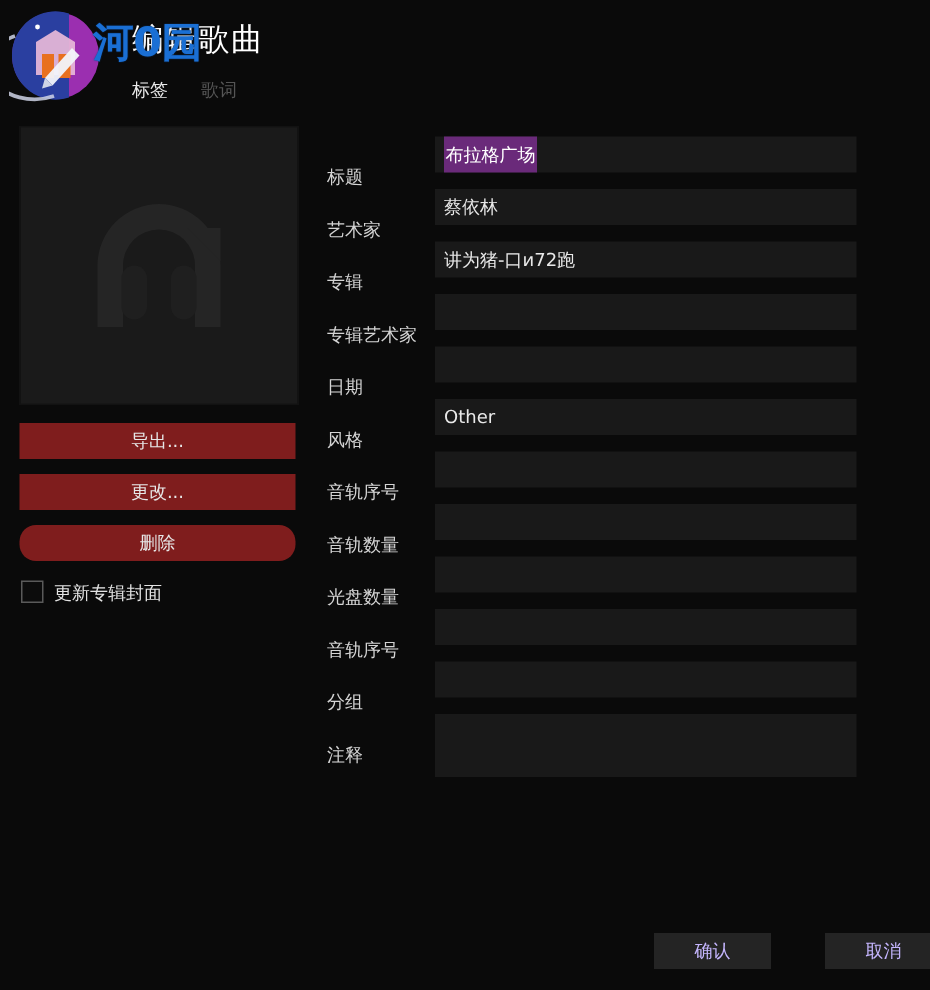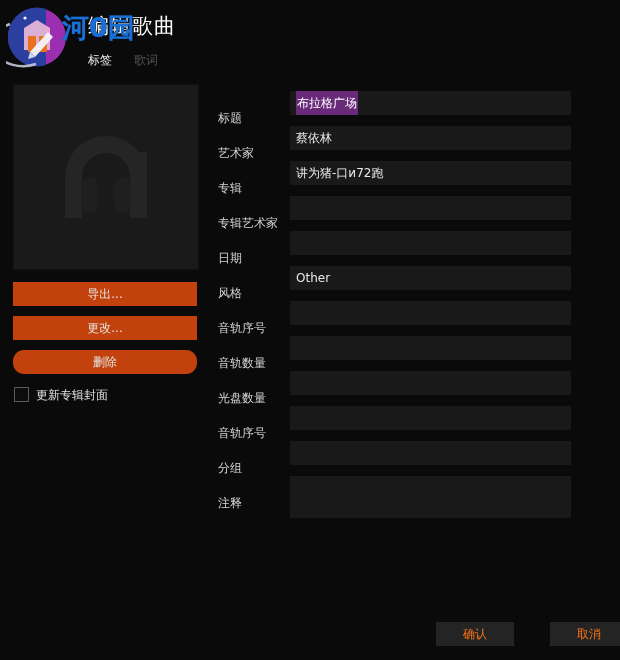--- a/index.html
+++ b/index.html
@@ -39,21 +39,21 @@
   }
 
   
   #art-box{
     position:absolute;left:13px;top:84px;width:184px;height:184px;
     background:#1a1a1a;border:1px solid #121212;
     display:flex;align-items:center;justify-content:center;
   }
   .side-btn{
     position:absolute;left:13px;width:184px;height:24px;
-    background:#c2410c;
+    background:#7f1d1d;
     color:#e6e6e6;font-size:12px;
     display:flex;align-items:center;justify-content:center;
     border:none;cursor:default;
     font-family:"DejaVu Sans","Liberation Sans",sans-serif;
   }
   #btn-export{top:282px;}
   #btn-change{top:316px;}
   #btn-delete{top:350px;border-radius:11px;}
   #chk-row{position:absolute;left:14px;top:387px;display:flex;align-items:flex-start;gap:7px;}
   #chk-box{width:13px;height:13px;background:#0c0c0c;border:1px solid #5a5a5a;}
@@ -75,21 +75,21 @@
     line-height:24px;
     display:flex;align-items:center;
     overflow:hidden;white-space:nowrap;
   }
   .f-input.tall{height:42px;align-items:flex-start;padding-top:4px;}
   .sel{background:#6a2a7a;color:#ffffff;padding:1px 1px;}
 
   
   .foot-btn{
     position:absolute;top:622px;width:78px;height:24px;
-    background:#242424;color:#f97316;font-size:12px;
+    background:#242424;color:#c4b5fd;font-size:12px;
     display:flex;align-items:center;justify-content:center;
     border:none;cursor:default;
     font-family:"DejaVu Sans","Liberation Sans",sans-serif;
     text-align:right;
   }
   #btn-ok{left:436px;}
   #btn-cancel{left:530px;margin-left:20px;}
 </style>
 </head>
 <body>

